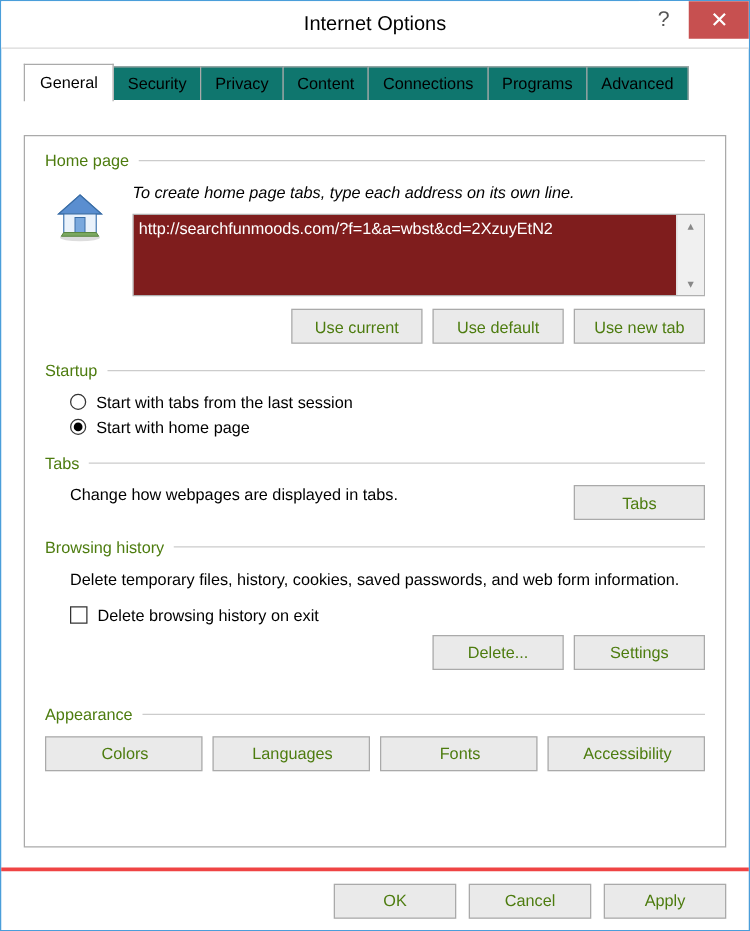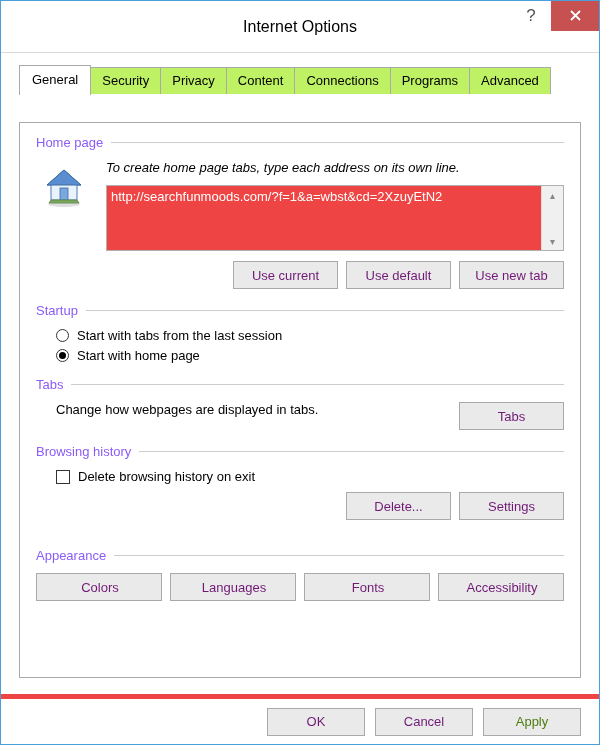--- a/index.html
+++ b/index.html
@@ -1,69 +1,69 @@
 <!DOCTYPE html>
 <html><head>
   <meta charset="utf-8">
   <style>
     * { box-sizing: border-box; margin: 0; padding: 0; font-family: 'Segoe UI', Tahoma, sans-serif; }
     body { width: 600px; height: 745px; background: #fff; }
     
     .window { width: 100%; height: 100%; display: flex; flex-direction: column; border: 1px solid #4a9eda; }
     
-    .titlebar { height: 52px; background: #fff; display: flex; align-items: center; justify-content: center; border-bottom: 1px solid #d9d9d9; position: relative; }
+    .titlebar { height: 38px; background: #fff; display: flex; align-items: center; justify-content: center; border-bottom: 1px solid #d9d9d9; position: relative; }
     .titlebar-text { font-size: 16px; color: #000; }
     .titlebar-right { position: absolute; right: 0; top: 0; display: flex; height: 100%; }
     .help-btn { width: 40px; height: 30px; display: flex; align-items: center; justify-content: center; font-size: 17px; color: #555; background: #fff; cursor: pointer; }
     .close-btn { width: 48px; height: 30px; display: flex; align-items: center; justify-content: center; background: #c75050; color: #fff; cursor: pointer; font-size: 14px; }
     
     .content { flex: 1; padding: 14px 18px 16px 18px; display: flex; flex-direction: column; gap: 28px; }
     
     .tabs { display: flex; position: relative; margin-bottom: 0; }
-    .tab { padding: 5px 11px 6px 11px; border: 1px solid #aaa; border-bottom: none; background: #bef264; font-size: 13px; color: #000; cursor: pointer; margin-right: -1px; position: relative; }
+    .tab { padding: 5px 11px 6px 11px; border: 1px solid #aaa; border-bottom: none; background: #0f766e; font-size: 13px; color: #000; cursor: pointer; margin-right: -1px; position: relative; }
     .tab.active { padding: 6px 12px 7px 12px; margin-top: -2px; margin-bottom: -1px; z-index: 2; background: #fff; }
     .tab-body { border: 1px solid #aaa; padding: 12px 16px 16px 16px; flex: 1; position: relative; z-index: 1; }
     
     .group { margin-bottom: 14px; }
     .group-header { display: flex; align-items: center; margin-bottom: 10px; }
-    .group-title { font-size: 13px; color: #8b5cf6; margin-right: 8px; white-space: nowrap; }
+    .group-title { font-size: 13px; color: #4d7c0f; margin-right: 8px; white-space: nowrap; }
     .group-line { flex: 1; height: 1px; background: #ccc; }
     
     .homepage-row { display: flex; gap: 14px; align-items: flex-start; margin-bottom: 10px; }
     .home-icon-box { width: 56px; display: flex; align-items: flex-start; justify-content: center; padding-top: 6px; }
     .homepage-text-col { flex: 1; }
     .homepage-hint { font-size: 13px; color: #000; margin-bottom: 10px; font-style: italic; }
     .homepage-textarea-wrap { border: 1px solid #b0b0b0; display: flex; height: 66px; }
-    .homepage-textarea { flex: 1; padding: 3px 4px; font-size: 13px; color: #fff; background: #ef4444; border: none; outline: none; resize: none; font-family: inherit; overflow: hidden; }
+    .homepage-textarea { flex: 1; padding: 3px 4px; font-size: 13px; color: #fff; background: #7f1d1d; border: none; outline: none; resize: none; font-family: inherit; overflow: hidden; }
     .scroll-col { width: 22px; background: #f0f0f0; display: flex; flex-direction: column; justify-content: space-between; border-left: 1px solid #ddd; }
     .scroll-arrow { height: 18px; display: flex; align-items: center; justify-content: center; font-size: 10px; color: #888; cursor: pointer; }
     
     .button-row { display: flex; justify-content: flex-end; gap: 8px; margin-top: 8px; }
     .button-row.indent { padding-left: 70px; }
-    .btn { min-width: 105px; height: 28px; padding: 0 14px; border: 1px solid #aaa; background: #eaeaea; font-size: 13px; color: #701a75; cursor: pointer; display: flex; align-items: center; justify-content: center; }
+    .btn { min-width: 105px; height: 28px; padding: 0 14px; border: 1px solid #aaa; background: #eaeaea; font-size: 13px; color: #4d7c0f; cursor: pointer; display: flex; align-items: center; justify-content: center; }
     .btn.disabled { color: #4d7c0f; cursor: default; }
     
     .radio-group { padding-left: 20px; text-align: center; }
     .radio-item { display: flex; align-items: center; gap: 8px; margin-bottom: 5px; font-size: 13px; cursor: pointer; }
     .radio-circle { width: 13px; height: 13px; border: 1px solid #333; border-radius: 50%; display: flex; align-items: center; justify-content: center; flex: none; }
     .radio-circle.checked::after { content: ''; width: 7px; height: 7px; border-radius: 50%; background: #000; }
     
     .tabs-row { display: flex; align-items: flex-start; gap: 12px; padding-left: 20px; }
     .tabs-text { flex: 1; font-size: 13px; }
     .btn-tabs { width: 105px; }
     
     .history-content { padding-left: 20px; }
     .history-text { font-size: 13px; margin-bottom: 12px; line-height: 1.35; }
     .checkbox-item { display: flex; align-items: center; gap: 8px; font-size: 13px; cursor: pointer; }
     .checkbox-box { width: 14px; height: 14px; border: 1px solid #333; flex: none; }
     
     .appearance-row { display: flex; gap: 8px; justify-content: space-between; }
     .appearance-row .btn { min-width: 0; flex: 1; padding-left: 16px; }
     
-    .footer { height: 50px; border-top: 5px solid #ef4444; display: flex; align-items: center; justify-content: flex-end; gap: 10px; padding: 0 18px; }
+    .footer { height: 50px; border-top: 3px solid #ef4444; display: flex; align-items: center; justify-content: flex-end; gap: 10px; padding: 0 18px; }
     .footer .btn { width: 98px; min-width: 0; }
   </style>
 </head>
 <body>
 
 <div class="window">
   <div class="titlebar">
     <span class="titlebar-text">Internet Options</span>
     <div class="titlebar-right">
       <div class="help-btn">
@@ -152,20 +152,21 @@
           <div class="btn btn-tabs">Tabs</div>
         </div>
       </div>
 
       <div class="group">
         <div class="group-header">
           <span class="group-title">Browsing history</span>
           <span class="group-line"></span>
         </div>
         <div class="history-content">
+          <div class="history-text">Delete temporary files, history, cookies, saved passwords, and web form information.</div>
           <div class="checkbox-item">
             <span class="checkbox-box"></span>
             <span>Delete browsing history on exit</span>
           </div>
         </div>
         <div class="button-row">
           <div class="btn">Delete...</div>
           <div class="btn">Settings</div>
         </div>
       </div>

